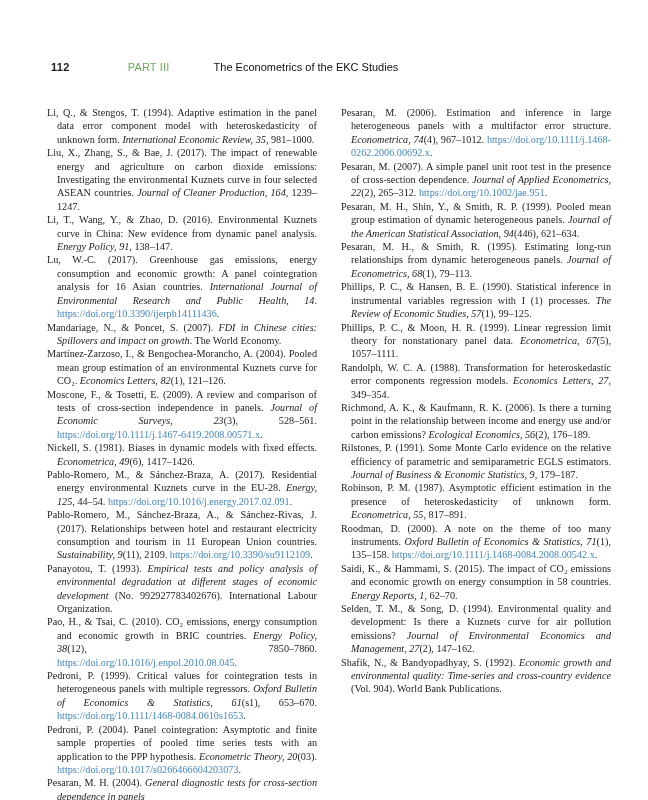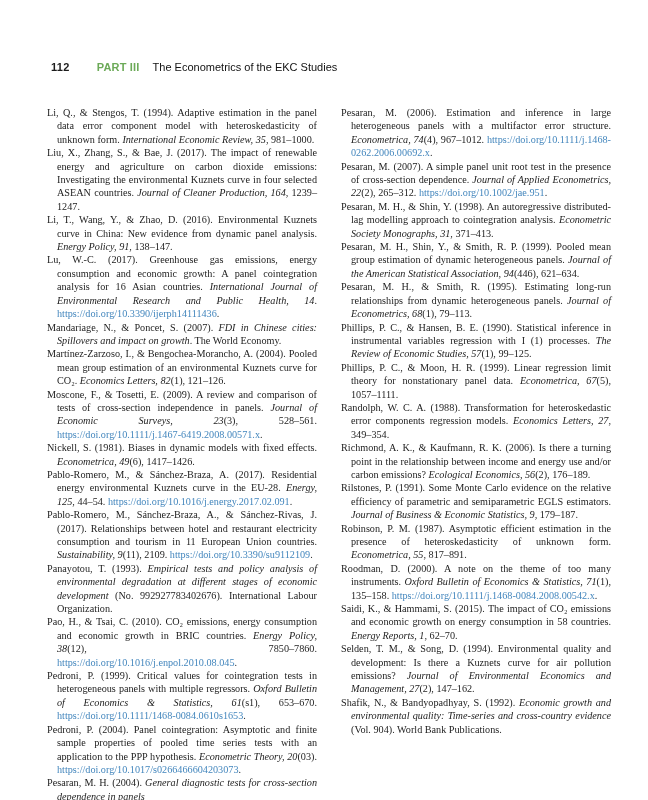--- a/index.html
+++ b/index.html
@@ -14,28 +14,29 @@
     overflow:hidden;
     font-family:"Liberation Serif","DejaVu Serif",serif;
     color:var(--ink);
   }
   .page-header{
     padding:31px 36px 0 51px;
     display:flex;
     align-items:baseline;
     font-family:"Liberation Sans","DejaVu Sans",sans-serif;
     font-size:11px;
+    gap:31px;
   }
   .page-num{
     font-weight:bold;
     letter-spacing:0.3px;
     margin-right:27px;
   }
   .part-label{
-    font-weight:bold;
+    font-weight:normal;
     color:var(--green);
     margin-right:13px;
     letter-spacing:0.2px;
   }
   .part-title{
     font-weight:normal;
     color:#111;
     margin-top:30px;
   }
   .columns{
@@ -89,21 +90,20 @@
       <p class="ref"><span>Pablo-Romero, M., Sánchez-Braza, A., &amp; Sánchez-Rivas, J. (2017). Relationships between hotel and restaurant electricity consumption and tourism in 11 European Union countries. </span><i>Sustainability, 9</i><span>(11), 2109. </span><a class="doi">https://doi.org/10.3390/su9112109</a><span>.</span></p>
       <p class="ref"><span>Panayotou, T. (1993). </span><i>Empirical tests and policy analysis of environmental degradation at different stages of economic development</i><span> (No. 992927783402676). International Labour Organization.</span></p>
       <p class="ref"><span>Pao, H., &amp; Tsai, C. (2010). CO₂ emissions, energy consumption and economic growth in BRIC countries. </span><i>Energy Policy, 38</i><span>(12), 7850–7860. </span><a class="doi">https://doi.org/10.1016/j.enpol.2010.08.045</a><span>.</span></p>
       <p class="ref"><span>Pedroni, P. (1999). Critical values for cointegration tests in heterogeneous panels with multiple regressors. </span><i>Oxford Bulletin of Economics &amp; Statistics, 61</i><span>(s1), 653–670. </span><a class="doi">https://doi.org/10.1111/1468-0084.0610s1653</a><span>.</span></p>
       <p class="ref"><span>Pedroni, P. (2004). Panel cointegration: Asymptotic and finite sample properties of pooled time series tests with an application to the PPP hypothesis. </span><i>Econometric Theory, 20</i><span>(03). </span><a class="doi">https://doi.org/10.1017/s0266466604203073</a><span>.</span></p>
       <p class="ref"><span>Pesaran, M. H. (2004). </span><i>General diagnostic tests for cross-section dependence in panels</i></p>
     </div>
   <div class="col">
       <p class="ref"><span>Pesaran, M. (2006). Estimation and inference in large heterogeneous panels with a multifactor error structure. </span><i>Econometrica, 74</i><span>(4), 967–1012. </span><a class="doi">https://doi.org/10.1111/j.1468-0262.2006.00692.x</a><span>.</span></p>
       <p class="ref"><span>Pesaran, M. (2007). A simple panel unit root test in the presence of cross-section dependence. </span><i>Journal of Applied Econometrics, 22</i><span>(2), 265–312. </span><a class="doi">https://doi.org/10.1002/jae.951</a><span>.</span></p>
-      <p class="ref"><span>Pesaran, M. H., &amp; Shin, Y. (1998). An autoregressive distributed-lag modelling approach to cointegration analysis. </span><i>Econometric Society Monographs, 31</i><span>, 371–413.</span></p>
       <p class="ref"><span>Pesaran, M. H., Shin, Y., &amp; Smith, R. P. (1999). Pooled mean group estimation of dynamic heterogeneous panels. </span><i>Journal of the American Statistical Association, 94</i><span>(446), 621–634.</span></p>
       <p class="ref"><span>Pesaran, M. H., &amp; Smith, R. (1995). Estimating long-run relationships from dynamic heterogeneous panels. </span><i>Journal of Econometrics, 68</i><span>(1), 79–113.</span></p>
       <p class="ref"><span>Phillips, P. C., &amp; Hansen, B. E. (1990). Statistical inference in instrumental variables regression with I (1) processes. </span><i>The Review of Economic Studies, 57</i><span>(1), 99–125.</span></p>
       <p class="ref"><span>Phillips, P. C., &amp; Moon, H. R. (1999). Linear regression limit theory for nonstationary panel data. </span><i>Econometrica, 67</i><span>(5), 1057–1111.</span></p>
       <p class="ref"><span>Randolph, W. C. A. (1988). Transformation for heteroskedastic error components regression models. </span><i>Economics Letters, 27</i><span>, 349–354.</span></p>
       <p class="ref"><span>Richmond, A. K., &amp; Kaufmann, R. K. (2006). Is there a turning point in the relationship between income and energy use and/or carbon emissions? </span><i>Ecological Economics, 56</i><span>(2), 176–189.</span></p>
       <p class="ref"><span>Rilstones, P. (1991). Some Monte Carlo evidence on the relative efficiency of parametric and semiparametric EGLS estimators. </span><i>Journal of Business &amp; Economic Statistics, 9</i><span>, 179–187.</span></p>
       <p class="ref"><span>Robinson, P. M. (1987). Asymptotic efficient estimation in the presence of heteroskedasticity of unknown form. </span><i>Econometrica, 55</i><span>, 817–891.</span></p>
       <p class="ref"><span>Roodman, D. (2000). A note on the theme of too many instruments. </span><i>Oxford Bulletin of Economics &amp; Statistics, 71</i><span>(1), 135–158. </span><a class="doi">https://doi.org/10.1111/j.1468-0084.2008.00542.x</a><span>.</span></p>
       <p class="ref"><span>Saidi, K., &amp; Hammami, S. (2015). The impact of CO₂ emissions and economic growth on energy consumption in 58 countries. </span><i>Energy Reports, 1</i><span>, 62–70.</span></p>

